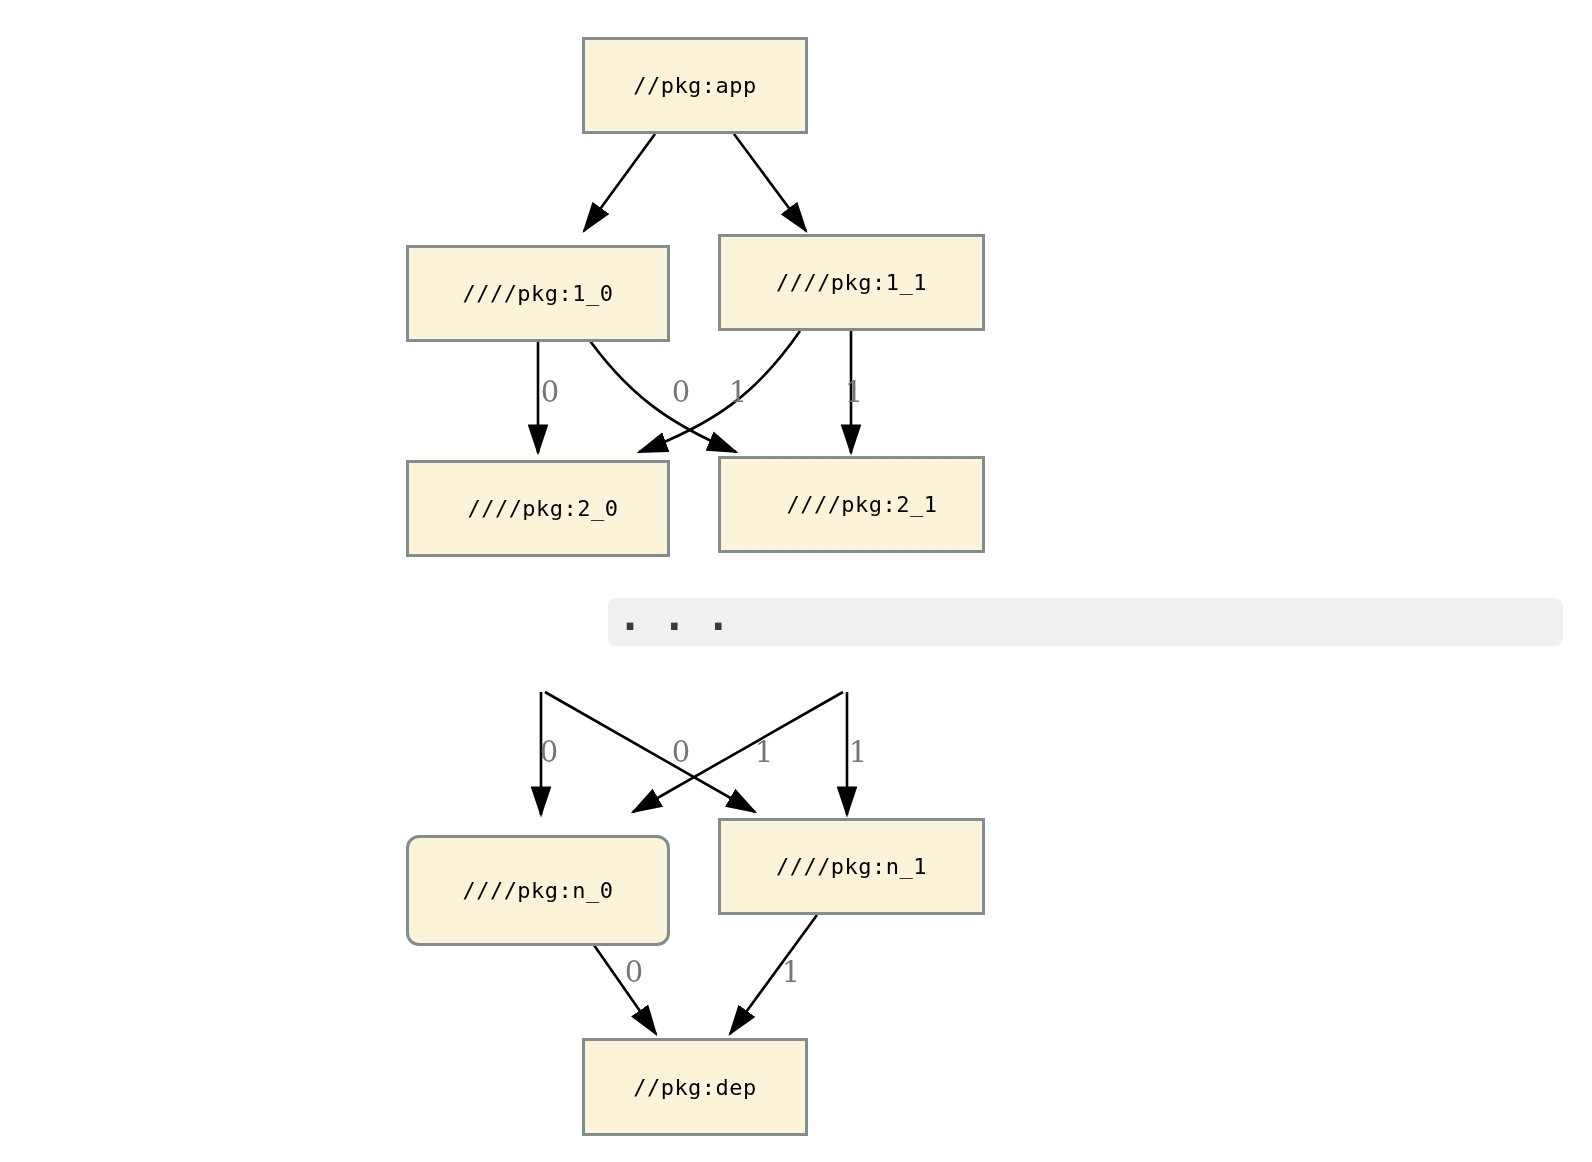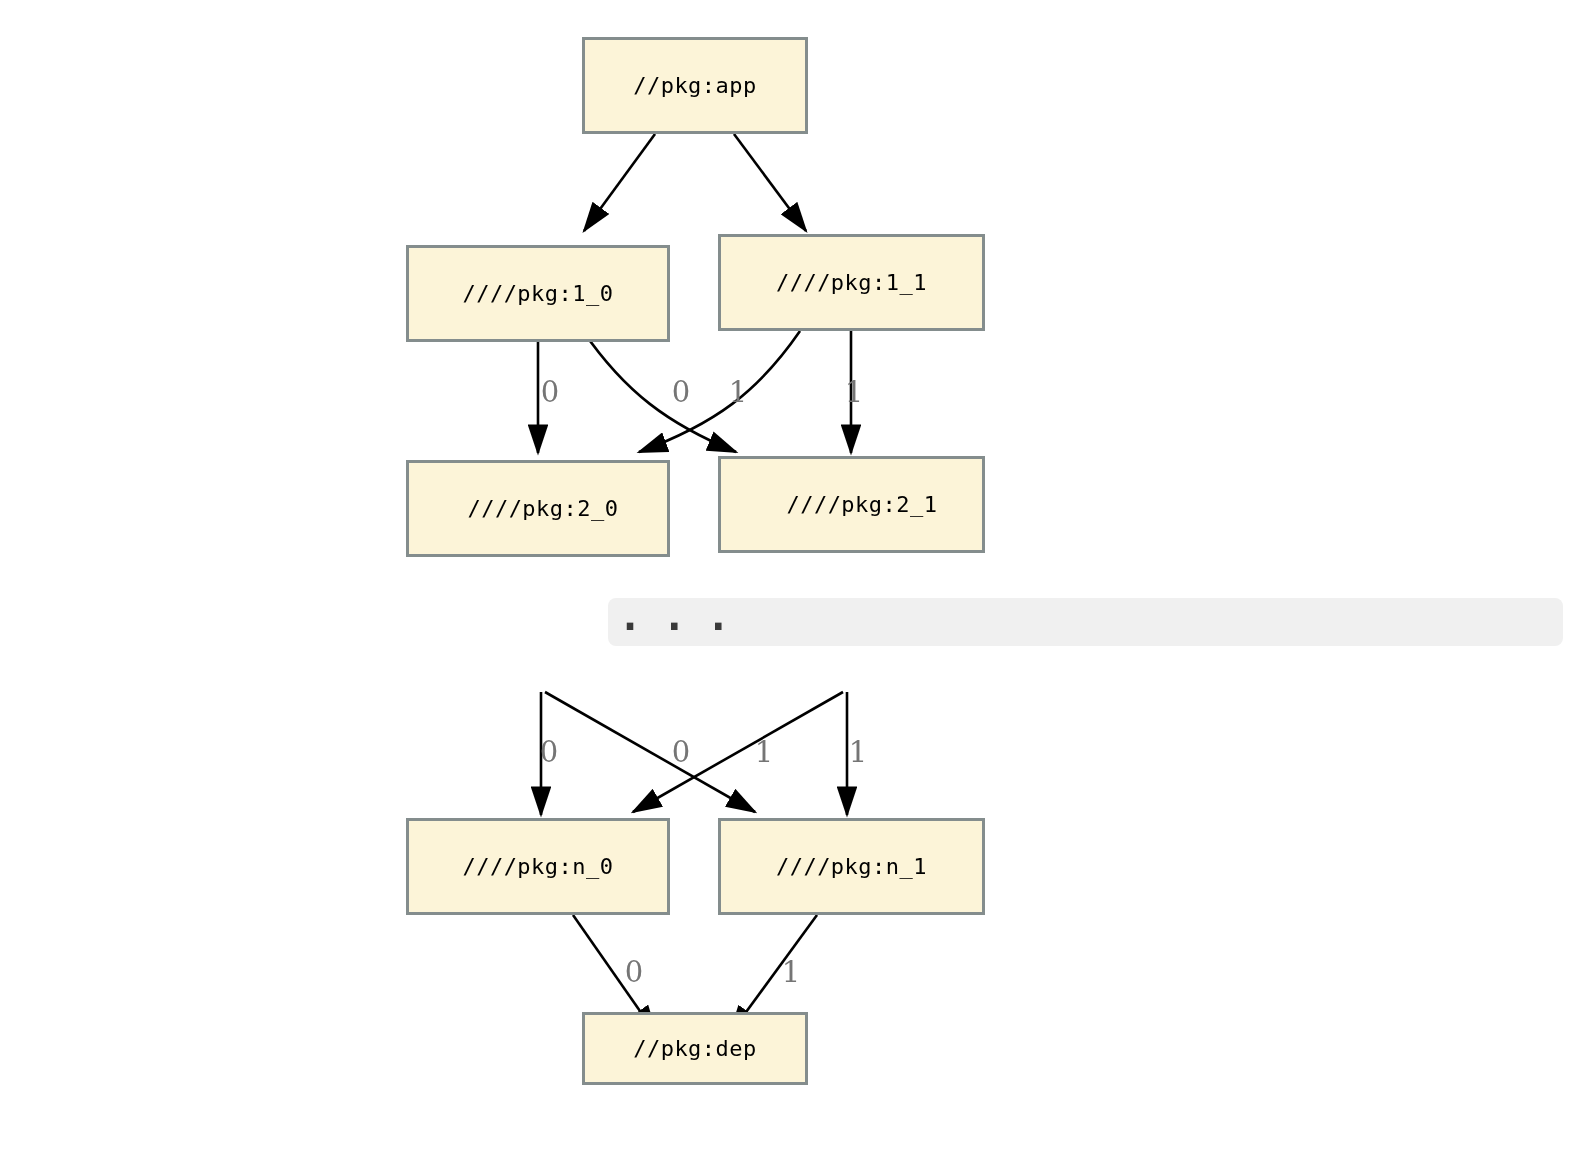--- a/index.html
+++ b/index.html
@@ -99,23 +99,23 @@
 
     <path class="edge" d="M573,915 L656,1034" marker-end="url(#ah)"></path>
     <path class="edge" d="M817,915 L730,1034" marker-end="url(#ah)"></path>
   </svg>
 
   <div class="node" style="left:582px; top:37px;  width:226px; height:97px;">//pkg:app</div>
   <div class="node" style="left:406px; top:234px; width:264px; height:97px;margin-top:11px;">////pkg:1_0</div>
   <div class="node" style="left:718px; top:234px; width:267px; height:97px;">////pkg:1_1</div>
   <div class="node" style="left:406px; top:460px; width:264px; height:97px;padding-left:10px;">////pkg:2_0</div>
   <div class="node" style="left:718px; top:456px; width:267px; height:97px;padding-left:21px;">////pkg:2_1</div>
-  <div class="node" style="left:406px; top:818px; width:264px; height:97px;">////pkg:n_0</div>
+  <div class="node" style="left:406px; top:835px; width:264px; height:111px;border-radius:13px;">////pkg:n_0</div>
   <div class="node" style="left:718px; top:818px; width:267px; height:97px;text-align:right;">////pkg:n_1</div>
-  <div class="node" style="left:582px; top:1012px; width:226px; height:73px;">//pkg:dep</div>
+  <div class="node" style="left:582px; top:1038px; width:226px; height:98px;">//pkg:dep</div>
 
   <div class="ellipsis-band">
     <span class="dots">. . .</span>
   </div>
 
   <span class="elabel" style="left:550px; top:392px;">0</span>
   <span class="elabel" style="left:681px; top:392px;">0</span>
   <span class="elabel" style="left:738px; top:392px;">1</span>
   <span class="elabel" style="left:854px; top:392px;">1</span>
 

